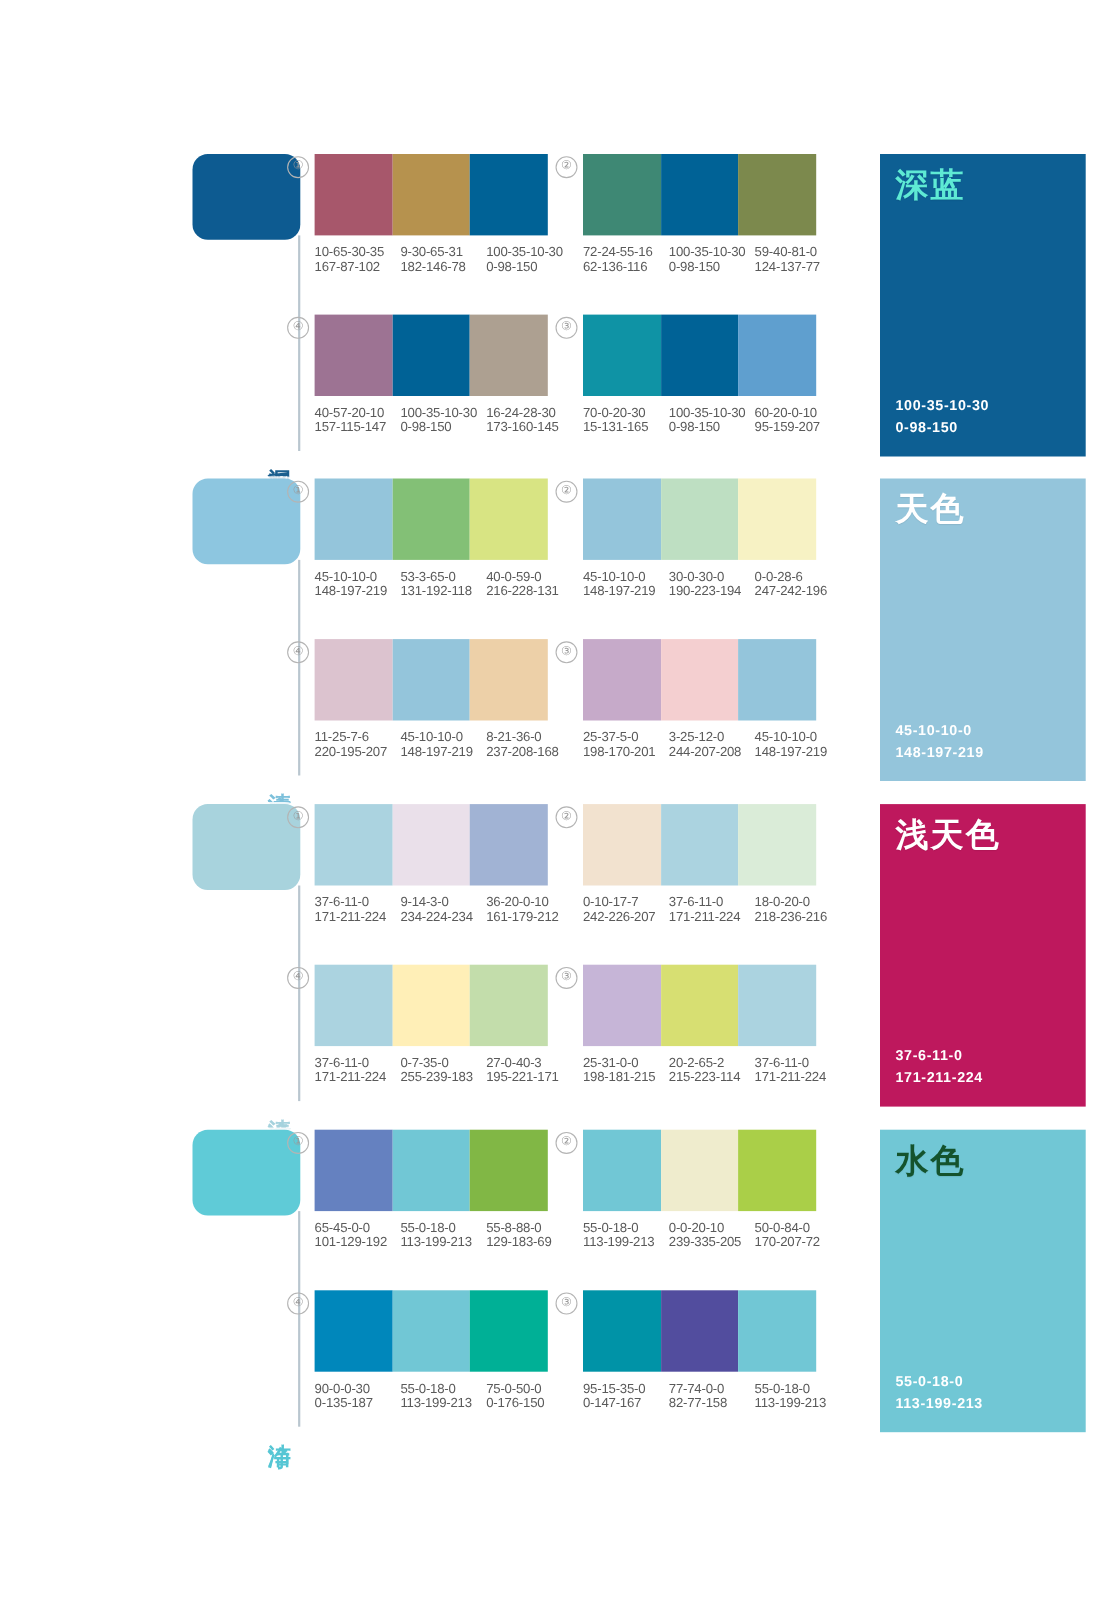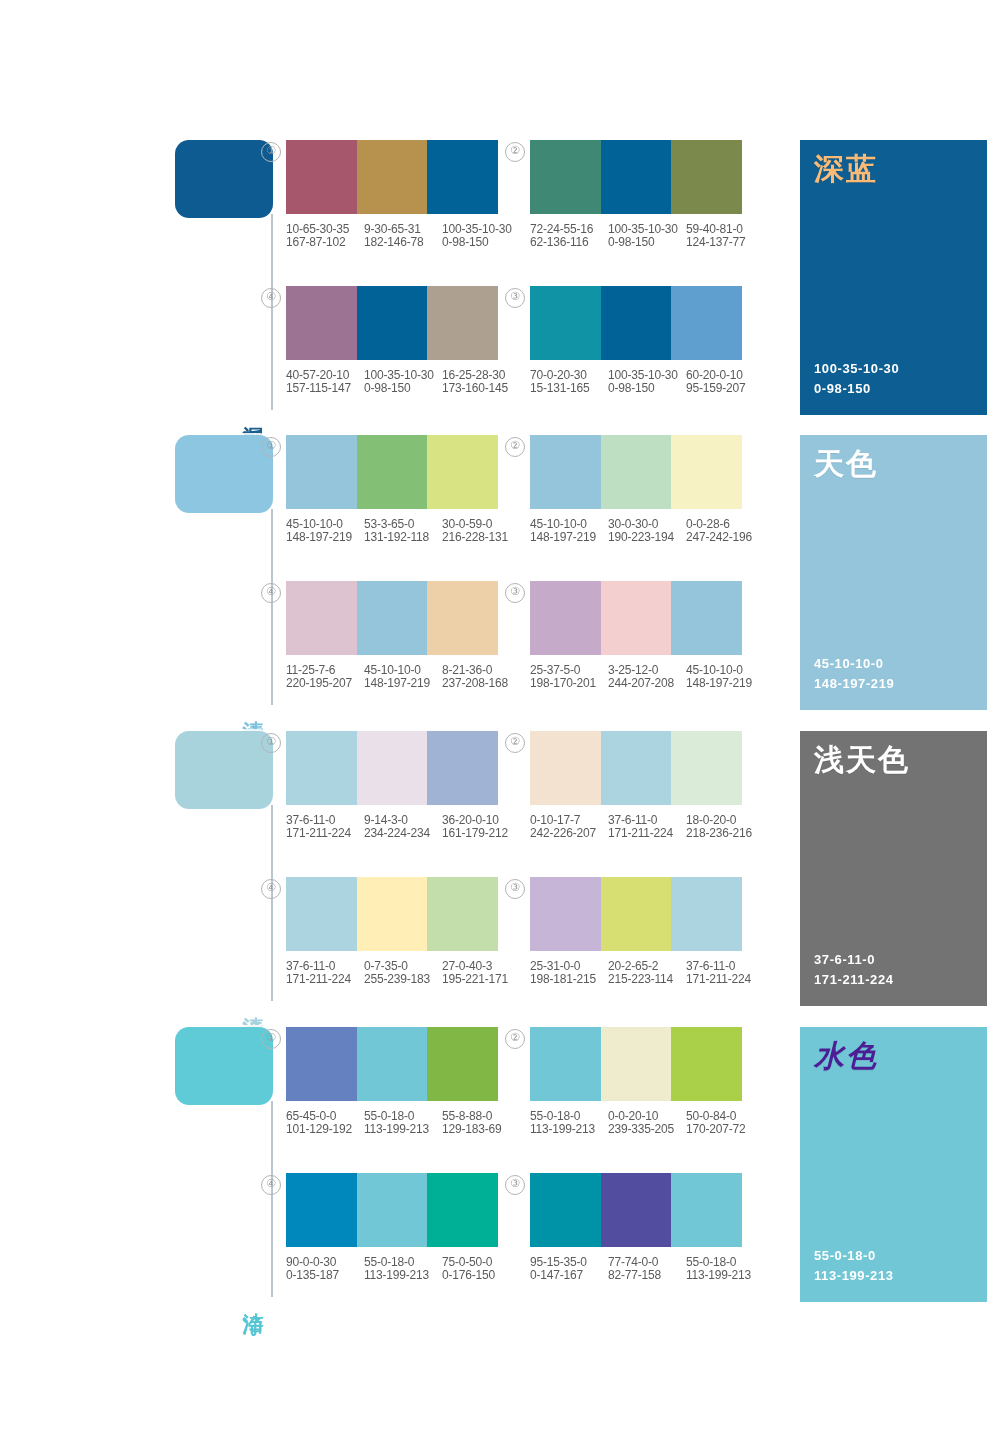--- a/index.html
+++ b/index.html
@@ -223,21 +223,21 @@
         <div class="captions">
           <div class="cap">
             <span class="cmyk">40-57-20-10</span>
             <span class="rgb">157-115-147</span>
           </div>
           <div class="cap">
             <span class="cmyk">100-35-10-30</span>
             <span class="rgb">0-98-150</span>
           </div>
           <div class="cap">
-            <span class="cmyk">16-25-28-30</span>
+            <span class="cmyk">16-24-28-30</span>
             <span class="rgb">173-160-145</span>
           </div>
         </div>
       </div>
       <div class="group gD">
         <div class="grp-num">③</div>
         <div class="swatches">
           <div class="swatch" style="background: rgb(15, 147, 165);"></div>
           <div class="swatch" style="background: rgb(0, 98, 150);"></div>
           <div class="swatch" style="background: rgb(95, 159, 207);"></div>
@@ -251,21 +251,21 @@
             <span class="cmyk">100-35-10-30</span>
             <span class="rgb">0-98-150</span>
           </div>
           <div class="cap">
             <span class="cmyk">60-20-0-10</span>
             <span class="rgb">95-159-207</span>
           </div>
         </div>
       </div>
       <div class="hero" style="background: rgb(13, 95, 147);">
-        <div class="hero-title" style="color: #fdba74; text-align: center;">深蓝</div>
+        <div class="hero-title" style="color: #5eead4; text-align: center;">深蓝</div>
         <div class="hero-codes" style="color: rgb(255, 255, 255);">
           <span>100-35-10-30</span>
           <span>0-98-150</span>
         </div>
       </div>
     </div>
     <div class="section s1">
       <div class="tab-col">
         <div class="tab-chip" style="background: rgb(141, 198, 224);"></div>
         <div class="tab-line"></div>
@@ -281,21 +281,21 @@
         <div class="captions">
           <div class="cap">
             <span class="cmyk">45-10-10-0</span>
             <span class="rgb">148-197-219</span>
           </div>
           <div class="cap">
             <span class="cmyk">53-3-65-0</span>
             <span class="rgb">131-192-118</span>
           </div>
           <div class="cap">
-            <span class="cmyk">30-0-59-0</span>
+            <span class="cmyk">40-0-59-0</span>
             <span class="rgb">216-228-131</span>
           </div>
         </div>
       </div>
       <div class="group gB">
         <div class="grp-num">②</div>
         <div class="swatches">
           <div class="swatch" style="background: rgb(148, 197, 219);"></div>
           <div class="swatch" style="background: rgb(190, 223, 194);"></div>
           <div class="swatch" style="background: rgb(247, 242, 196);"></div>
@@ -454,21 +454,21 @@
           <div class="cap">
             <span class="cmyk">20-2-65-2</span>
             <span class="rgb">215-223-114</span>
           </div>
           <div class="cap">
             <span class="cmyk">37-6-11-0</span>
             <span class="rgb">171-211-224</span>
           </div>
         </div>
       </div>
-      <div class="hero" style="background: #737373;">
+      <div class="hero" style="background: #be185d;">
         <div class="hero-title" style="color: rgb(255, 255, 255);">浅天色</div>
         <div class="hero-codes" style="color: rgb(255, 255, 255);">
           <span>37-6-11-0</span>
           <span>171-211-224</span>
         </div>
       </div>
     </div>
     <div class="section s3">
       <div class="tab-col">
         <div class="tab-chip" style="background: rgb(95, 203, 215);"></div>
@@ -557,20 +557,20 @@
             <span class="cmyk">77-74-0-0</span>
             <span class="rgb">82-77-158</span>
           </div>
           <div class="cap">
             <span class="cmyk">55-0-18-0</span>
             <span class="rgb">113-199-213</span>
           </div>
         </div>
       </div>
       <div class="hero" style="background: rgb(113, 199, 213);">
-        <div class="hero-title" style="color: #4c1d95; font-style: italic;">水色</div>
+        <div class="hero-title" style="color: #14532d;">水色</div>
         <div class="hero-codes" style="color: rgb(255, 255, 255);">
           <span>55-0-18-0</span>
           <span>113-199-213</span>
         </div>
       </div>
     </div>
   </div>
 
 </body></html>

